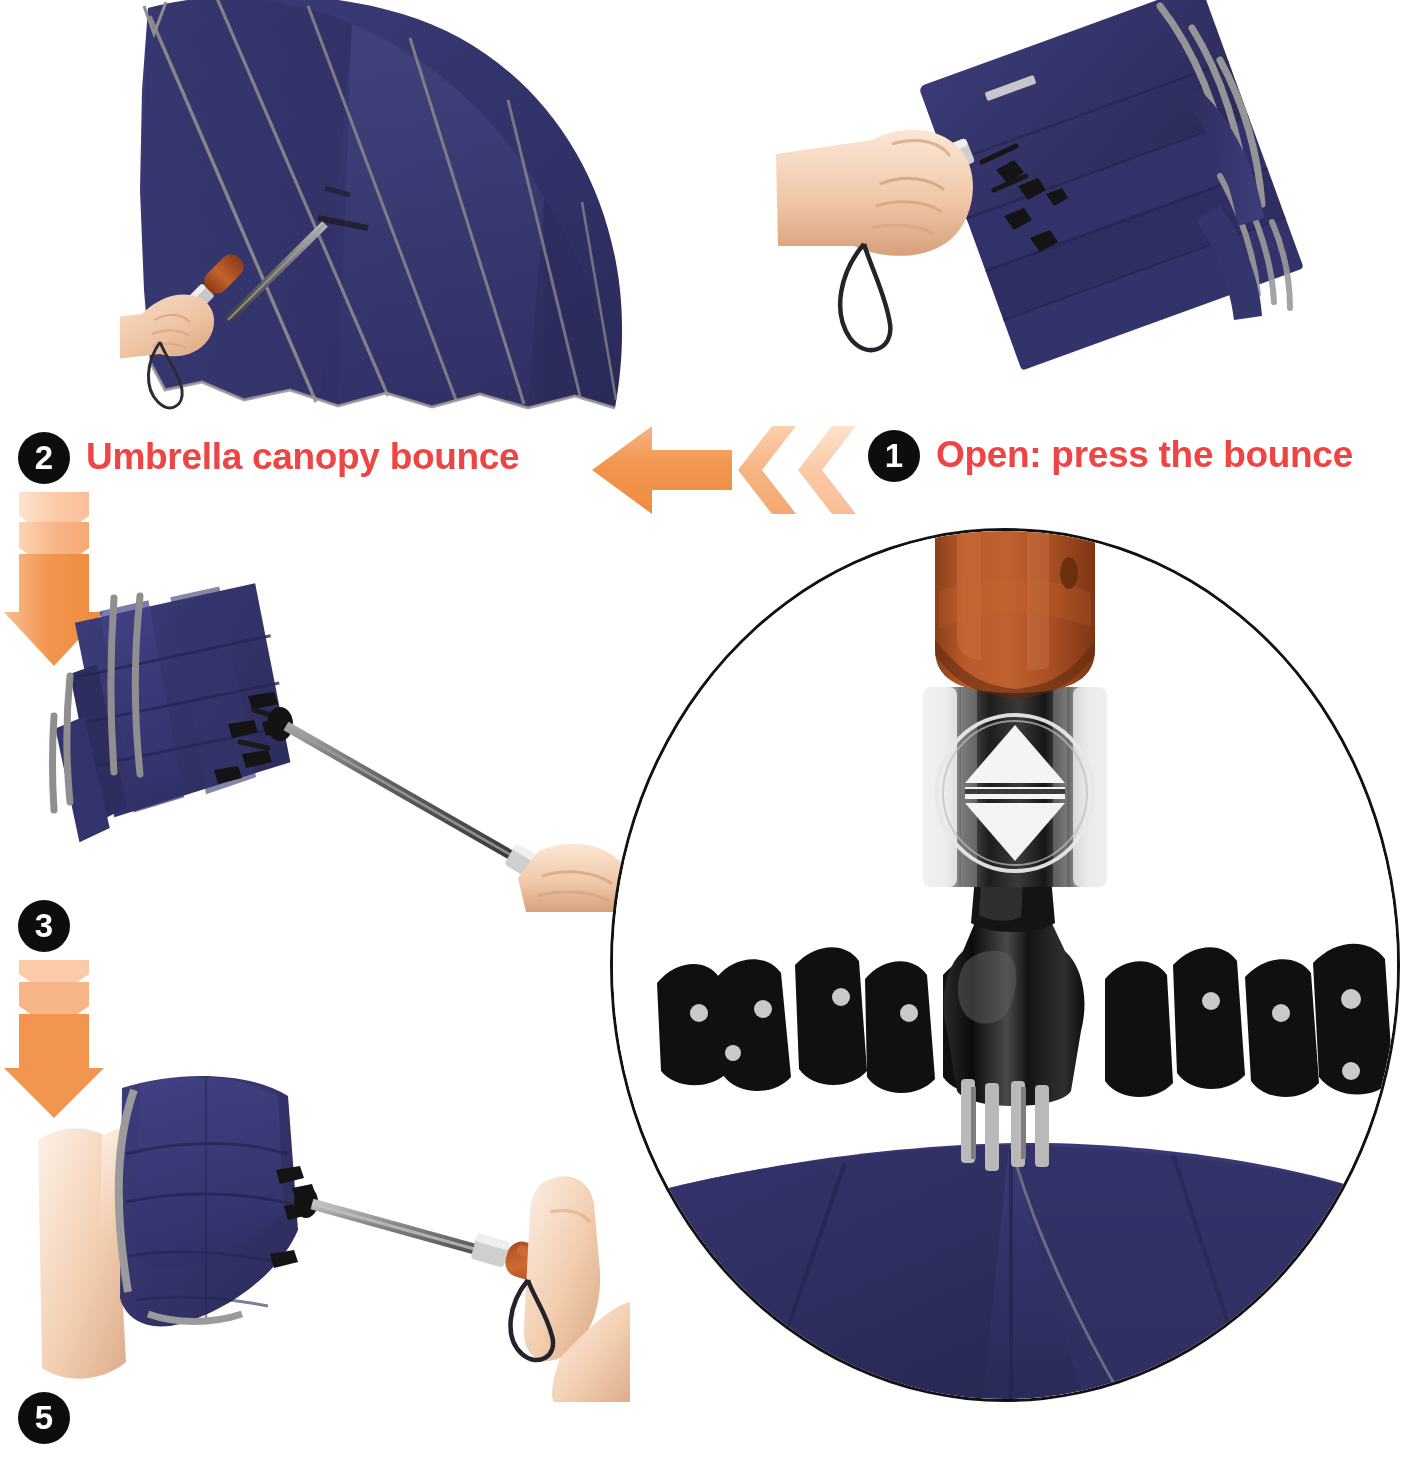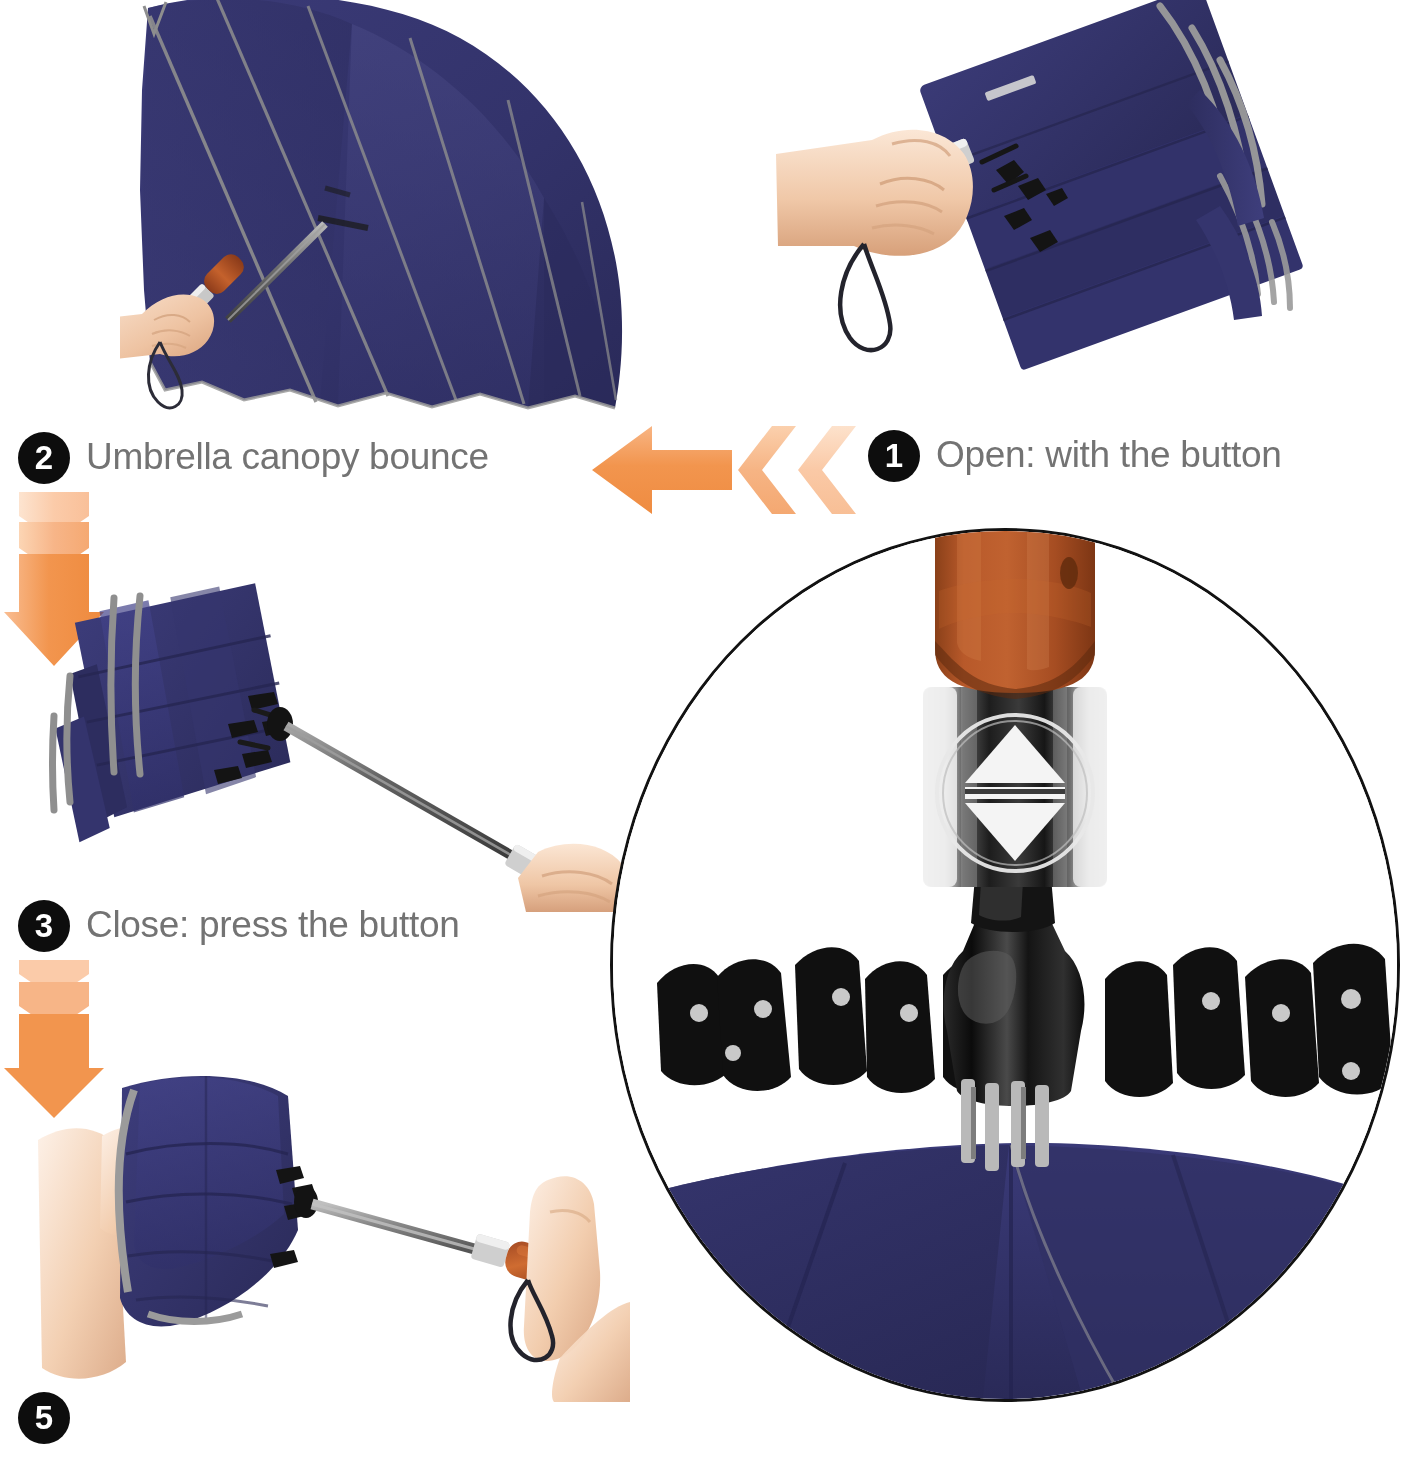--- a/index.html
+++ b/index.html
@@ -33,22 +33,22 @@
     background: #0d0d0d;
     color: #ffffff;
     font-size: 33px;
     font-weight: bold;
     line-height: 52px;
     text-align: center;
     letter-spacing: 0;
   }
   .step-text {
     font-size: 37px;
-    font-weight: normal;
-    color: #737373;
+    font-weight: bold;
+    color: #ef4444;
     line-height: 1.18;
     letter-spacing: -0.3px;
     white-space: pre-line;
     padding-top: 3px;
   }
 
   
   .arrow-left  { position: absolute; }
   .arrow-down  { position: absolute; }
 
@@ -259,21 +259,21 @@
       <path d="M6 46 L66 2 L66 26 L146 26 L146 66 L66 66 L66 90 Z" fill="url(#orA)"></path>
 
       <path d="M152 2 L176 2 L210 46 L176 90 L152 90 L186 46 Z" fill="url(#orB)" transform="translate(-6,0) scale(-1,1) translate(-368,0)"></path>
 
       <path d="M212 2 L236 2 L270 46 L236 90 L212 90 L246 46 Z" fill="url(#orC)" transform="translate(-6,0) scale(-1,1) translate(-488,0)"></path>
     </svg>
   </div>
 
   <div class="step-label" style="left:868px; top:430px;">
     <div class="badge">1</div>
-    <div class="step-text">Open: with the button</div>
+    <div class="step-text">Open: press the bounce</div>
   </div>
 
   <div class="arrow-down" style="left:2px; top:492px; width:104px; height:178px;">
     <svg width="104" height="178" viewBox="0 0 104 178">
       <defs>
         <linearGradient id="dA" x1="0" y1="0" x2="1" y2="0">
           <stop offset="0%" stop-color="#f9bd92"></stop>
           <stop offset="45%" stop-color="#f2954e"></stop>
           <stop offset="100%" stop-color="#ee8a3e"></stop>
         </linearGradient>
@@ -370,21 +370,20 @@
 
       <path d="M520 286 C548 272 586 276 604 298 C620 318 616 346 600 346
                L508 346 L500 312 Z" fill="url(#skinI)"></path>
       <path d="M524 310 C550 302 578 306 594 318" stroke="#d2a07c" stroke-width="3" fill="none" opacity="0.7"></path>
       <path d="M520 330 C548 322 576 326 592 336" stroke="#d2a07c" stroke-width="3" fill="none" opacity="0.6"></path>
     </svg>
   </div>
 
   <div class="step-label" style="left:18px; top:900px;">
     <div class="badge">3</div>
-    <div class="step-text">Close: press the button</div>
   </div>
 
   <div class="arrow-down" style="left:2px; top:960px; width:104px; height:162px;">
     <svg width="104" height="162" viewBox="0 0 104 162">
       <path d="M17 0 L87 0 L87 14 L52 38 L17 14 Z" fill="#fbcba9"></path>
       <path d="M17 22 L87 22 L87 46 L52 70 L17 46 Z" fill="#f7b587"></path>
       <path d="M17 54 L87 54 L87 108 L102 108 L52 158 L2 108 L17 108 Z" fill="#f2954e"></path>
     </svg>
   </div>
 

